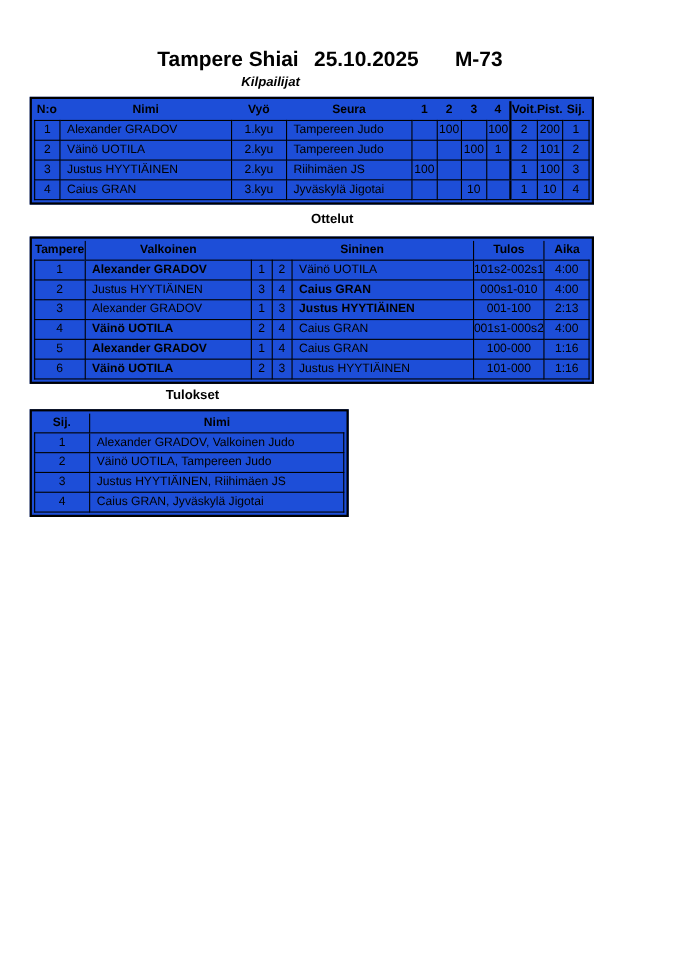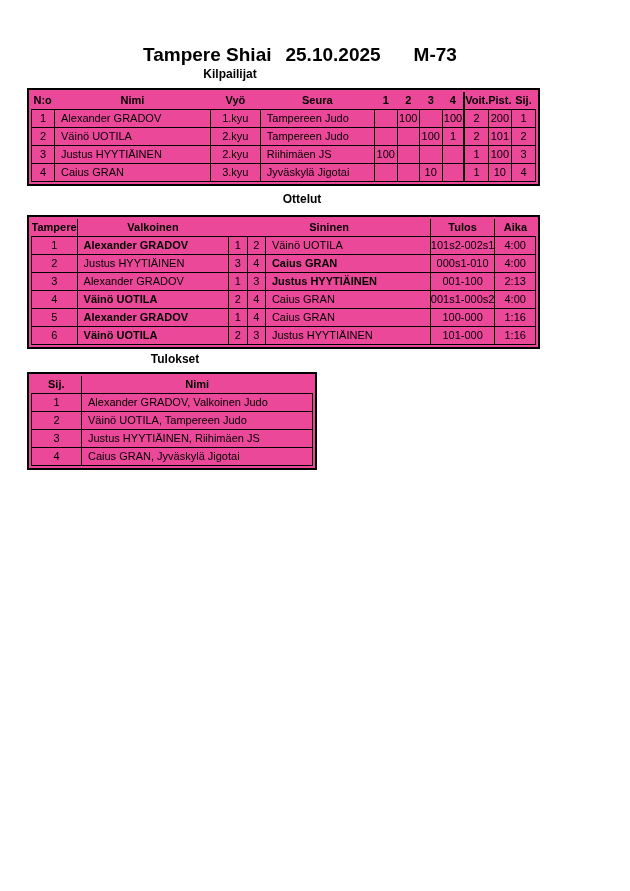--- a/index.html
+++ b/index.html
@@ -17,21 +17,21 @@
   .section-title {
     position:absolute; transform:translateX(-50%);
     font-size:12px; font-weight:bold; white-space:nowrap;
   }
   .count-label {
     position:absolute; left:545px; top:66px;
     font-size:10px; white-space:nowrap;
   }
   .tbox {
     position:absolute; left:27px;
-    border:2px solid #000; padding:2px; background:#ec4899;
+    border:2px solid #000; padding:2px; background:#1d4ed8;
   }
   table { border-collapse:collapse; table-layout:fixed; }
   th, td {
     font-size:11px; height:17px; line-height:17px; padding:0;
     overflow:hidden; white-space:nowrap; vertical-align:middle;
   }
   td { border:1px solid #000; text-align:center; }
   th { border:none; font-weight:bold; text-align:center; }
   th.hl { text-align:left; padding-left:2px; }
   td.l  { text-align:left; padding-left:6px;margin-top:24px; }
@@ -44,21 +44,21 @@
 <body>
 
 <div class="page">
 
   <div class="main-title">
     <span>Tampere Shiai</span><span class="t-date">25.10.2025</span><span class="t-cat">M-73</span>
   </div>
 
   <div class="count-label">Kilpailijat: 3</div>
 
-  <div class="section-title" style="left:230px; top:67px;">Kilpailijat</div>
+  <div class="section-title" style="left:246px; top:67px;font-style:italic;">Kilpailijat</div>
 
   <div class="tbox" style="top:88px;">
     <table>
       <colgroup>
         <col style="width:23px">
           <col style="width:156px">
           <col style="width:50px">
           <col style="width:114px">
         <col style="width:23px">
           <col style="width:22px">

